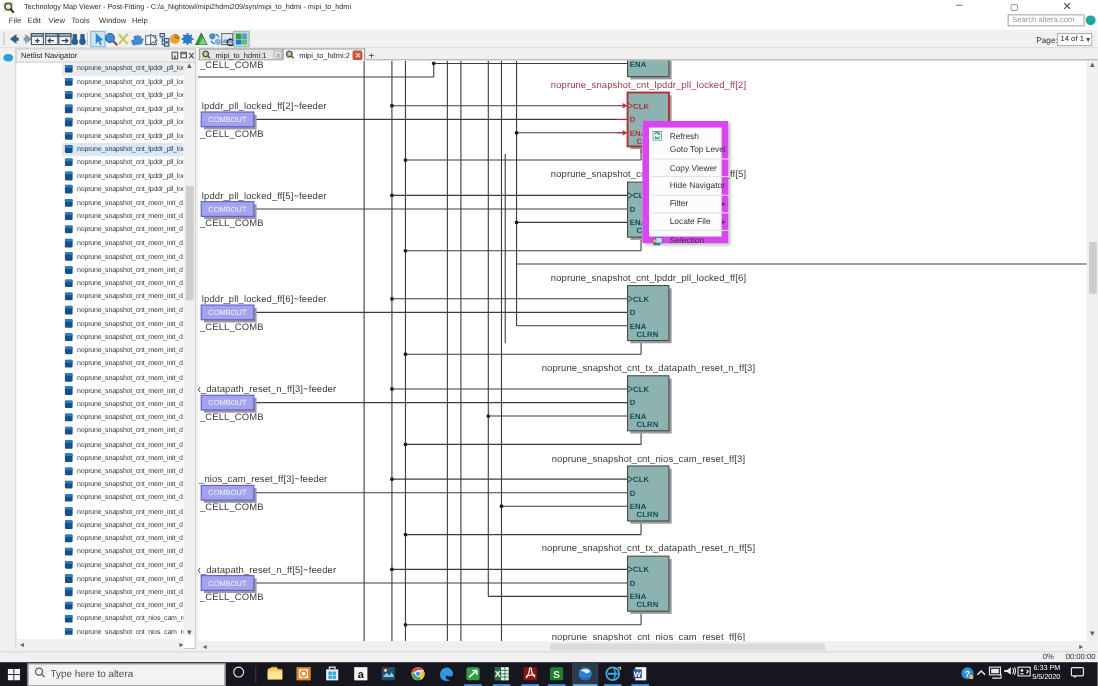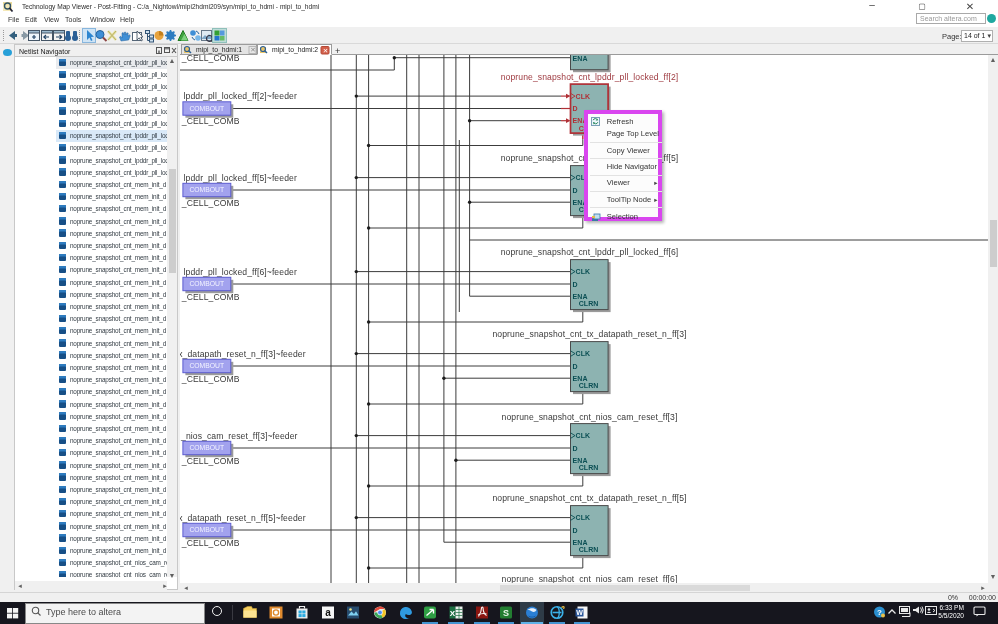--- a/index.html
+++ b/index.html
@@ -41,21 +41,21 @@
 .arr { position:absolute; font-size:7px; color:#606060; text-align:center; }
 .thumb { position:absolute; background:#cdcdcd; }
 
 #viewwrap { left:179px; top:44px; width:819px; height:548px; background:#f0f0f0; }
 #tabbar { left:180px; top:44px; width:818px; height:11px; background:#f0f0f0; border-bottom:1px solid #9b9b9b; }
 .tab { position:absolute; top:44px; height:11px; font-size:8px; color:#222; background:#ececec; border:1px solid #9b9b9b; }
 #canvas { left:180px; top:55px; width:808px; height:528px; background:#fff; }
 
 #statusbar { left:0; top:592px; width:998px; height:10px; background:#f0f0f0; border-top:1px solid #d5d5d5; }
 
-#ctxmenu { left:584.3px; top:109.6px; width:77.4px; height:111px; background:#fcfcfc; border:4px solid #d946ef; box-shadow:2px 2px 3px rgba(0,0,0,0.3); z-index:50; }
+#ctxmenu { left:584.3px; top:109.6px; width:77.4px; height:111px; background:#fcfcfc; border:6px solid #d946ef; box-shadow:2px 2px 3px rgba(0,0,0,0.3); z-index:50; }
 .mi { position:absolute; left:18.5px; font-size:7.6px; color:#333; white-space:nowrap; }
 .msep { position:absolute; left:2px; width:72px; height:1px; background:#e2e2e2; }
 .marr { position:absolute; left:66px; font-size:6.5px; color:#444; }
 
 #taskbar { left:0; top:602px; width:998px; height:22px; background:#16161e; }
 #tsearch { left:25px; top:602.5px; width:180px; height:21.5px; background:#f3f3f3; border:1px solid #888; }
 #tsearchtxt { left:46px; top:607px; font-size:9px; color:#4c4c4c; }
 #cortana { left:212px; top:606px; width:10px; height:10px; border-radius:50%; border:1.6px solid #f0f0f0; }
 #traysep { left:232px; top:605px; width:1px; height:15px; background:#3a3a42; }
 #clock { left:933px; top:603.5px; font-size:6.6px; color:#fff; line-height:8.6px; text-align:right; width:31px; white-space:nowrap; }
@@ -570,25 +570,25 @@
   <div class="abs" style="left:962px;top:594px;width:34px;font-size:7px;color:#333;text-align:right">00:00:00</div>
 
   <div class="abs" id="ctxmenu">
     <svg class="abs" style="left:3px;top:3.5px" width="9" height="9" viewBox="0 0 9 9">
       <rect x="0.5" y="0.5" width="8" height="8" fill="#eef6fb" stroke="#7aa0b8"></rect>
       <path d="M2.2 3.2 a2.3 2.3 0 0 1 4.4 0 M6.8 5.2 a2.3 2.3 0 0 1 -4.4 0" fill="none" stroke="#2a8a5f" stroke-width="1"></path>
       <path d="M6.6 1.6 v2 h-2 z" fill="#2a8a5f"></path>
         <path d="M2.4 7.4 v-2 h2 z" fill="#2a8a5f"></path>
     </svg>
     <div class="mi" style="top:3.4px">Refresh</div>
-    <div class="mi" style="top:15.9px">Page Top Level</div>
+    <div class="mi" style="top:15.9px">Goto Top Level</div>
     <div class="mi" style="top:32.2px">Copy Viewer</div>
     <div class="mi" style="top:48.6px">Hide Navigator</div>
-    <div class="mi" style="top:64.9px">Viewer</div>
-    <div class="mi" style="top:81.3px">ToolTip Node</div>
+    <div class="mi" style="top:64.9px">Filter</div>
+    <div class="mi" style="top:81.3px">Locate File</div>
     <div class="mi" style="top:98.6px">Selection</div>
     <div class="msep" style="top:28.2px"></div>
     <div class="msep" style="top:44.4px"></div>
     <div class="msep" style="top:61.7px"></div>
     <div class="msep" style="top:77.7px"></div>
     <div class="msep" style="top:93.9px"></div>
     <div class="marr" style="top:65.9px">▸</div>
     <div class="marr" style="top:82.3px">▸</div>
     <svg class="abs" style="left:3px;top:99px" width="10" height="9" viewBox="0 0 10 9">
       <rect x="1" y="3" width="6" height="5" fill="#3a76a8"></rect>

